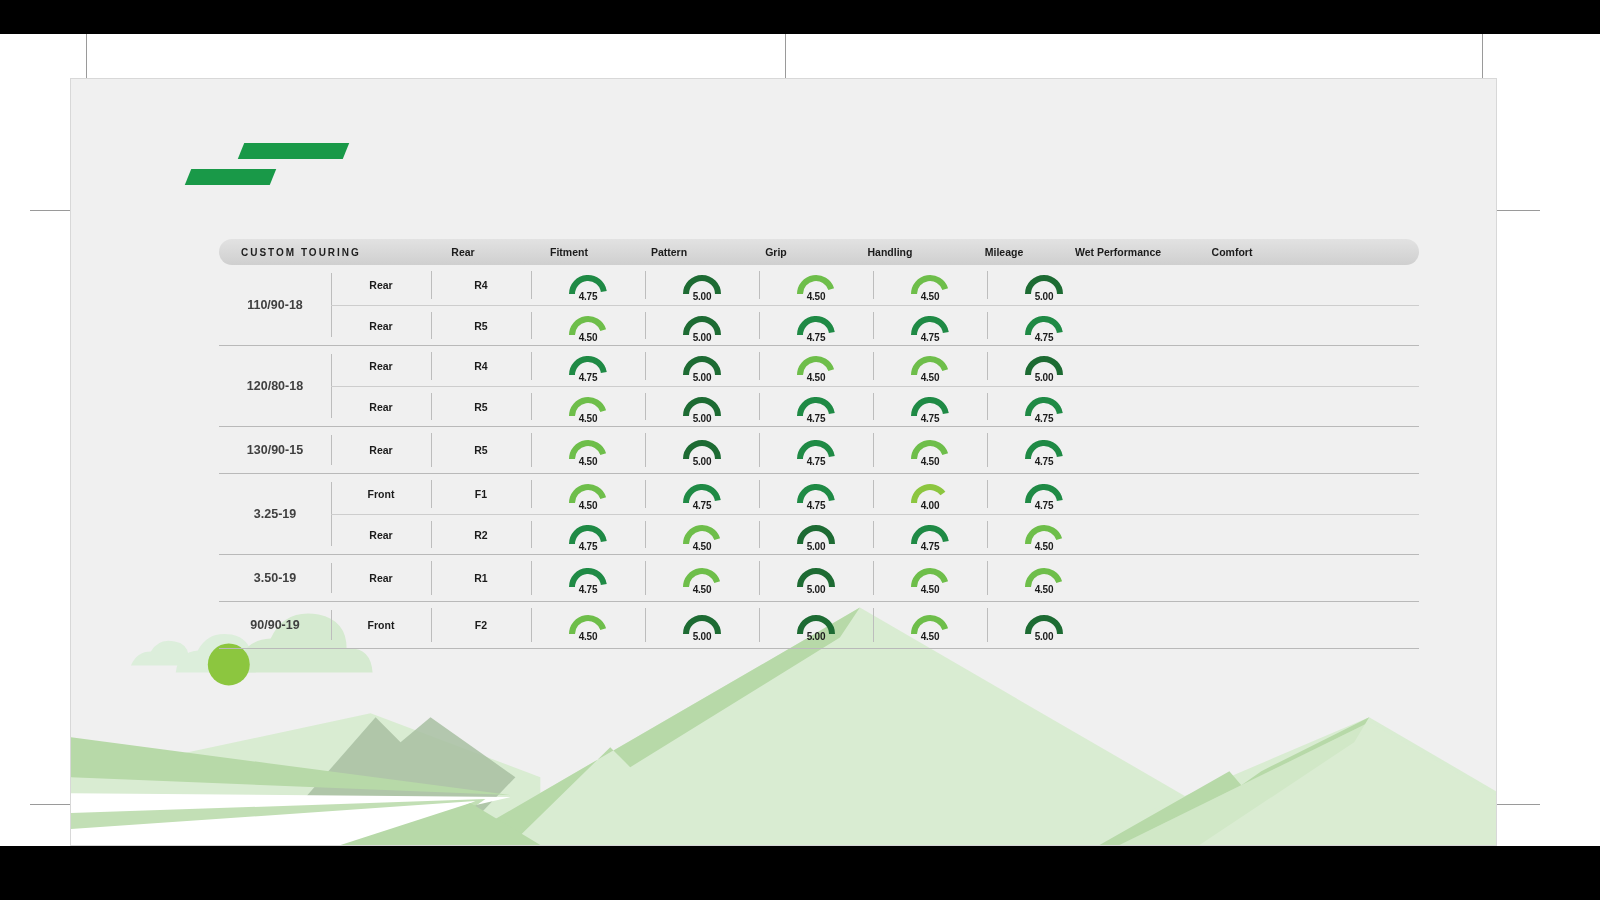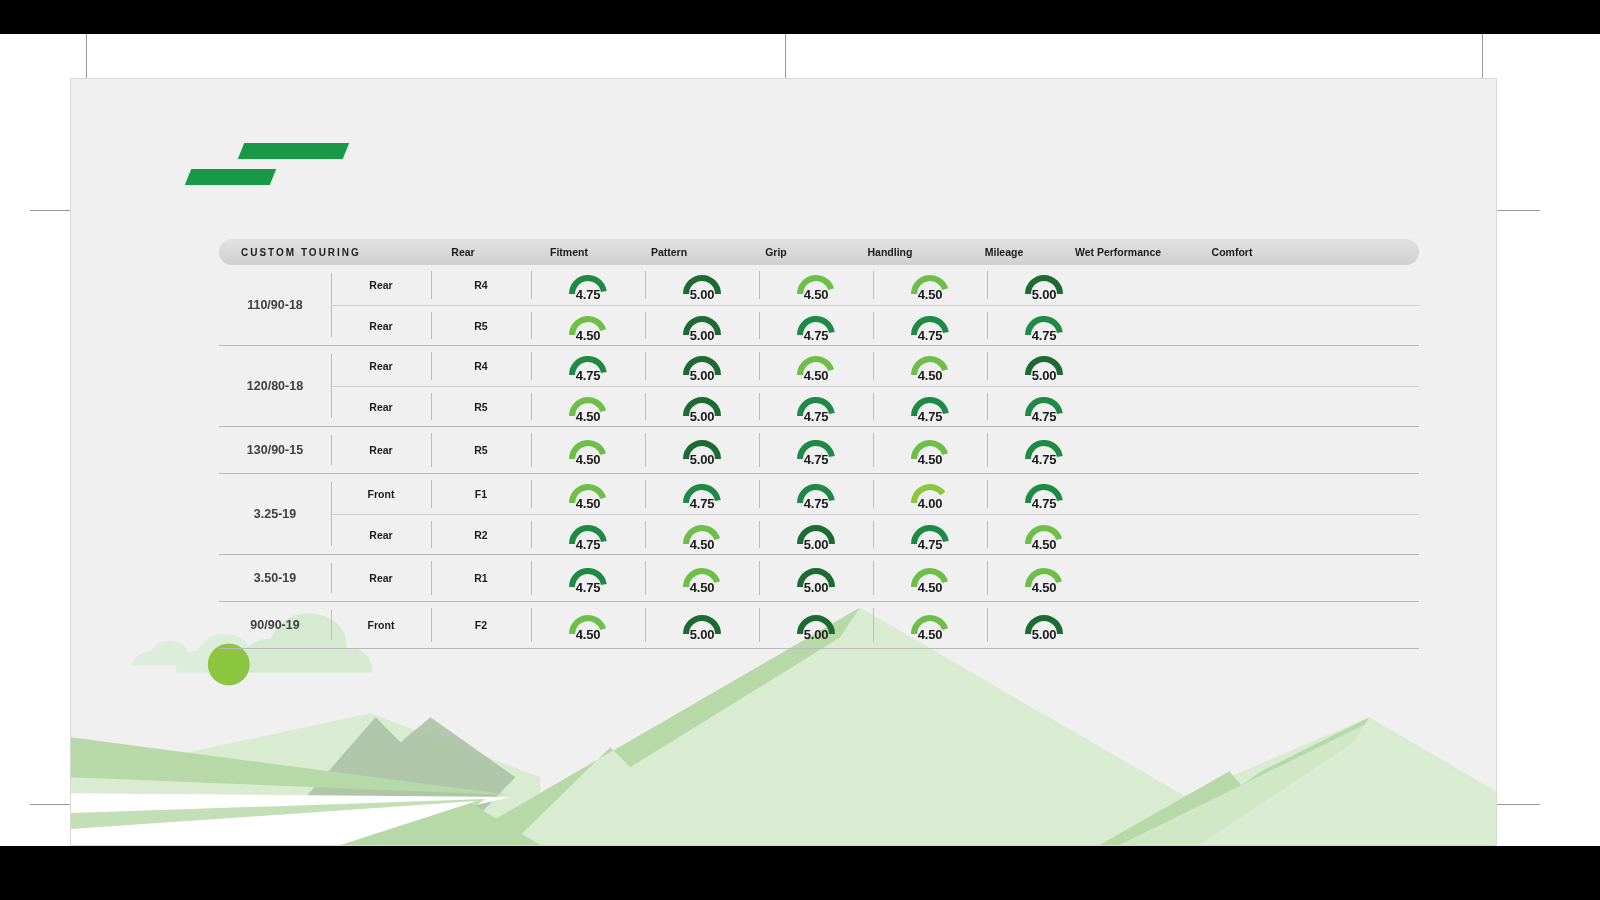--- a/index.html
+++ b/index.html
@@ -122,21 +122,21 @@
     content: ""; position: absolute; left: 112px; top: 8px; bottom: 8px;
     width: 1px; background: #bdbdbd;
   }
 
   
   .gauge { position: relative; width: 52px; height: 32px; }
   .gauge svg { position: absolute; left: 0; top: 0; }
   .gauge .val {
     position: absolute; left: 0; right: 0; bottom: -1px;
     text-align: center;
-    font-size: 13px; font-weight: 700; color: #1b1b1b;
+    font-size: 10px; font-weight: 700; color: #1b1b1b;
     letter-spacing: -0.2px;
   }
 
   
   .grp.one .row { height: 46px; }
 </style>
 </head>
 <body>
 
 <div id="stage">

